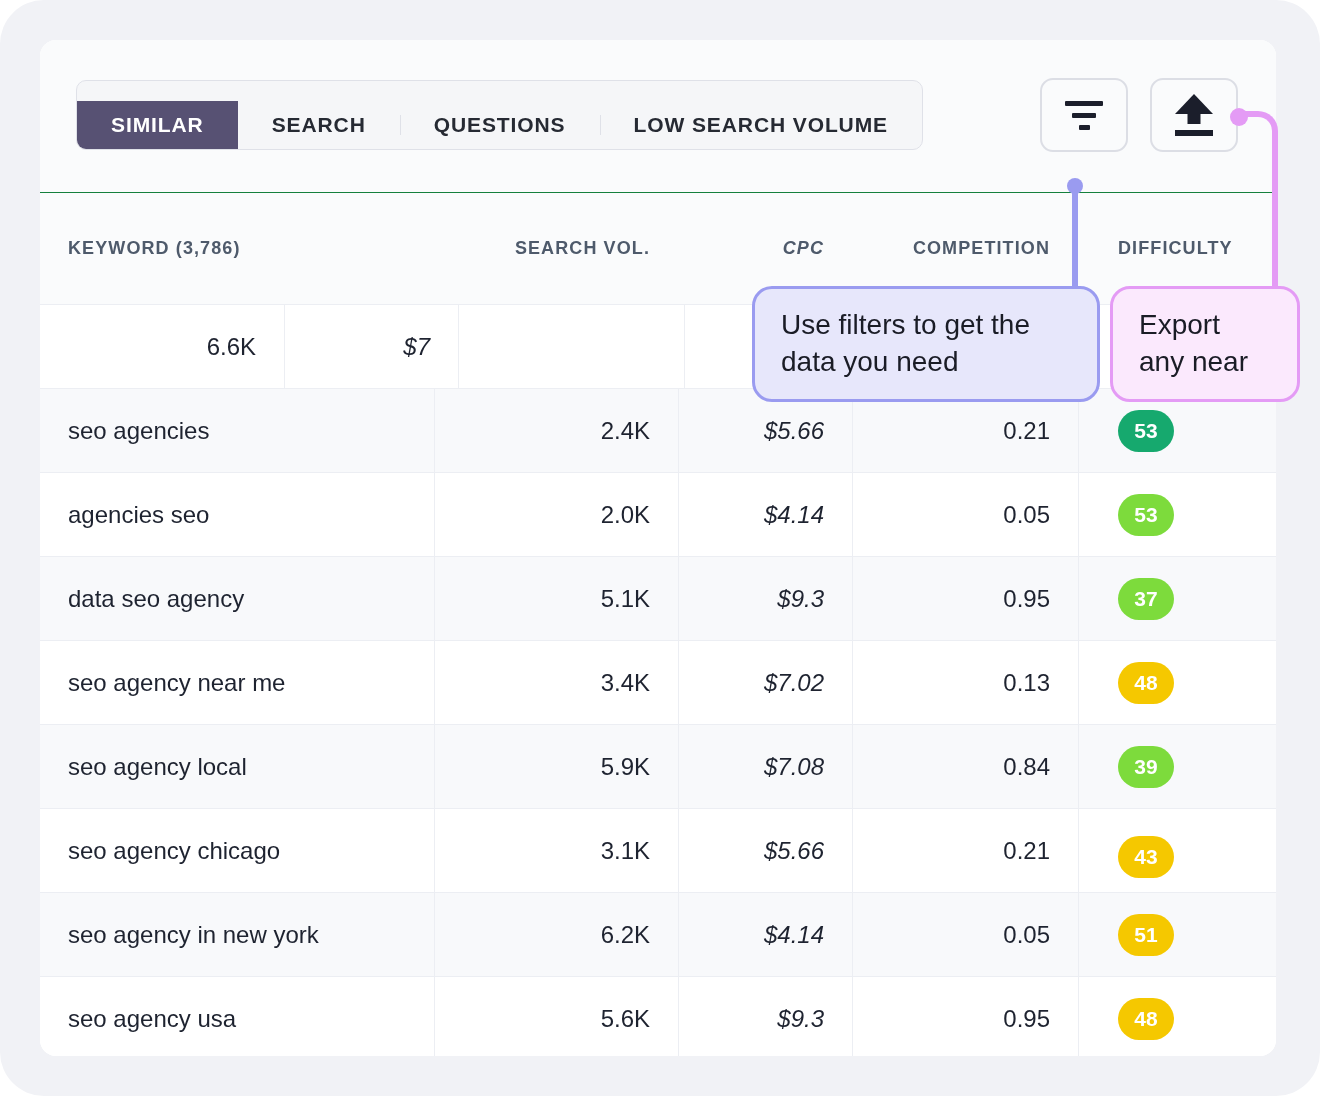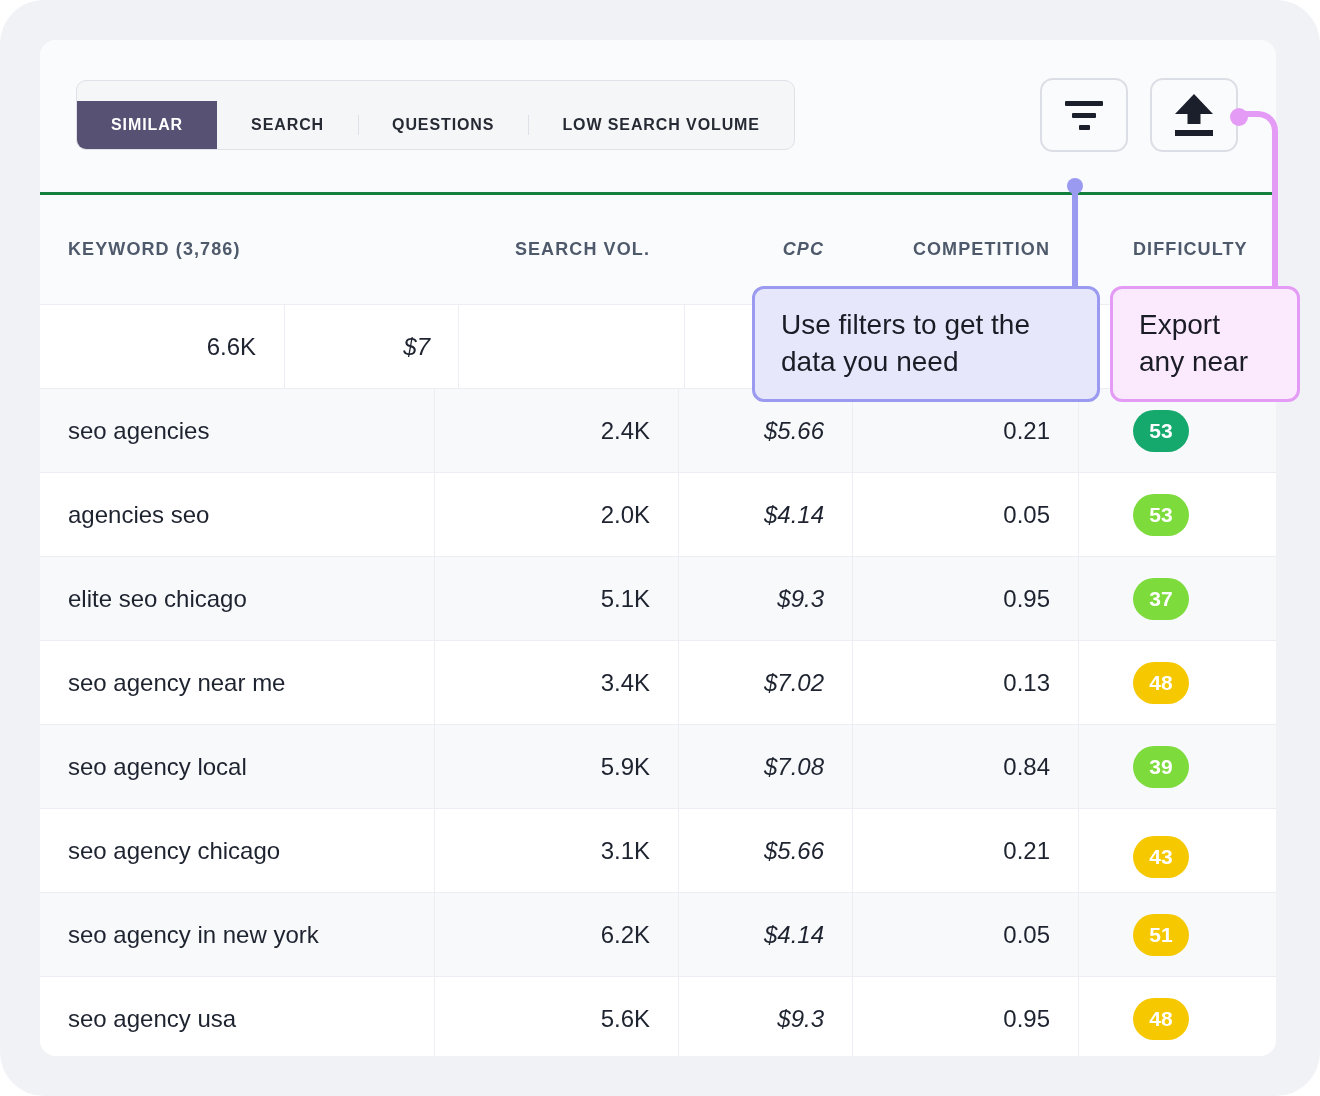--- a/index.html
+++ b/index.html
@@ -61,21 +61,21 @@
     border: 1px solid #dfe1e8;
     border-radius: 10px;
     overflow: hidden;
   }
 
   .tab {
     display: flex;
     align-items: center;
     justify-content: center;
     padding: 0 34px;
-    font-size: 16px;
+    font-size: 21px;
     font-weight: 700;
     letter-spacing: 0.9px;
     color: #262a33;
     position: relative;
     cursor: pointer;
     background: transparent;
     border: none;
     font-family: "Liberation Sans", sans-serif;
     margin-top: 20px;
   }
@@ -158,21 +158,21 @@
 
   .row {
     display: flex;
     align-items: stretch;
     border-top: 1px solid #eceef3;
     height: 84px;
   }
   .row.head {
     height: 112px;
     background: #fafbfc;
-    border-top: 3px solid #15803d;
+    border-top: 1px solid #15803d;
     align-items: center;
   }
   .row.odd  { background: #ffffff; }
   .row.even { background: #f8f9fb; }
 
   .cell {
     display: flex;
     align-items: center;
     position: relative;
     padding: 0 28px;
@@ -184,21 +184,21 @@
     position: absolute;
     left: 0; top: 0; bottom: 0;
     width: 1px;
     background: #eceef3;
   }
 
   .c-keyword    { width: 394px; justify-content: flex-start; }
   .c-volume     { width: 244px; justify-content: flex-end; }
   .c-cpc        { width: 174px; justify-content: flex-end; font-style: italic; }
   .c-competition{ width: 226px; justify-content: flex-end; }
-  .c-difficulty { width: 198px; justify-content: flex-start; padding-left: 55px; }
+  .c-difficulty { width: 198px; justify-content: flex-start; padding-left: 40px; }
 
   .row.head .cell {
     font-size: 18px;
     font-weight: 700;
     letter-spacing: 1.1px;
     color: #4e5a6b;
   }
   .row.head .cell::before { background: transparent; }
 
   .badge {
@@ -256,21 +256,21 @@
     width: 40px; height: 190px;
     border-top: 6px solid #e49bf5;
     border-right: 6px solid #e49bf5;
     border-top-right-radius: 20px;
     box-sizing: border-box;
   }
 
   
   .tooltip {
     position: absolute;
-    border-radius: 12px;
+    border-radius: 20px;
     display: flex;
     align-items: center;
     padding: 0 26px;
     font-size: 28px;
     line-height: 1.32;
     color: #1a1c26;
   }
   .tooltip-filter {
     left: 752px;
     top: 286px;
@@ -348,21 +348,21 @@
         <div class="row odd">
           <div class="cell c-keyword">agencies seo</div>
           <div class="cell c-volume">2.0K</div>
           <div class="cell c-cpc">$4.14</div>
           <div class="cell c-competition">0.05</div>
           <div class="cell c-difficulty">
             <span class="badge" style="background: rgb(125, 219, 60);">53</span>
           </div>
         </div>
         <div class="row even">
-          <div class="cell c-keyword">elite seo chicago</div>
+          <div class="cell c-keyword">data seo agency</div>
           <div class="cell c-volume">5.1K</div>
           <div class="cell c-cpc">$9.3</div>
           <div class="cell c-competition">0.95</div>
           <div class="cell c-difficulty">
             <span class="badge" style="background: rgb(125, 219, 60);">37</span>
           </div>
         </div>
         <div class="row odd">
           <div class="cell c-keyword">seo agency near me</div>
           <div class="cell c-volume">3.4K</div>

